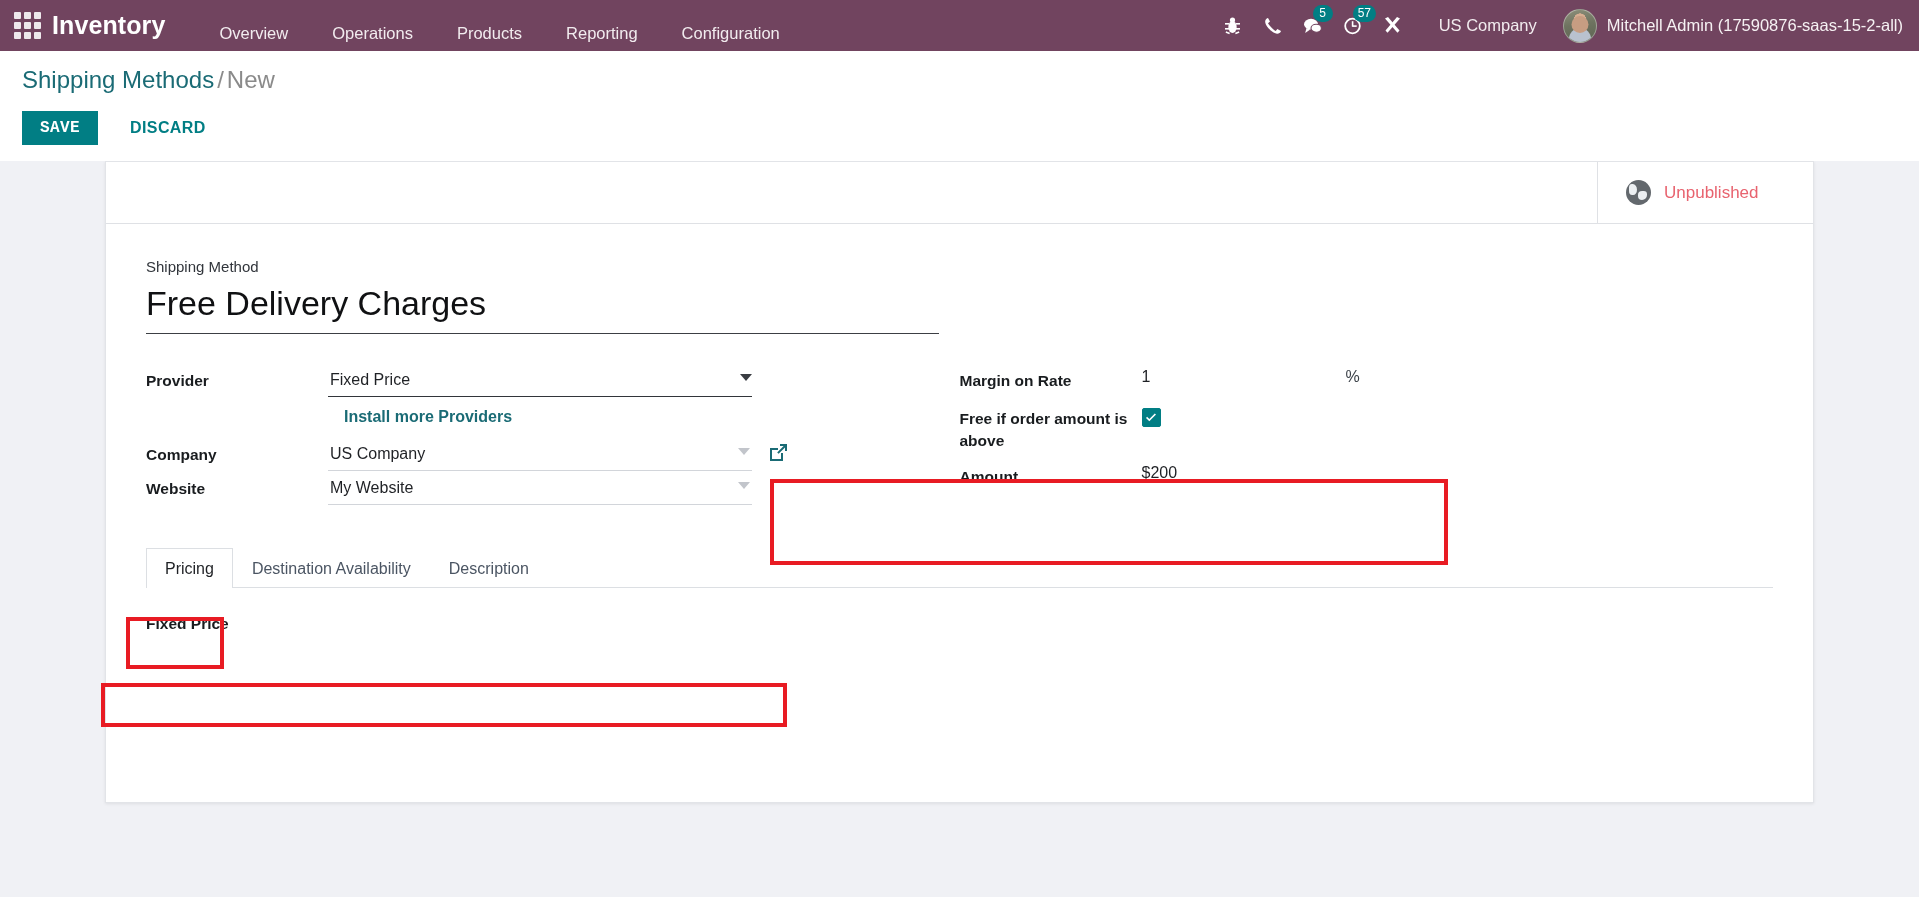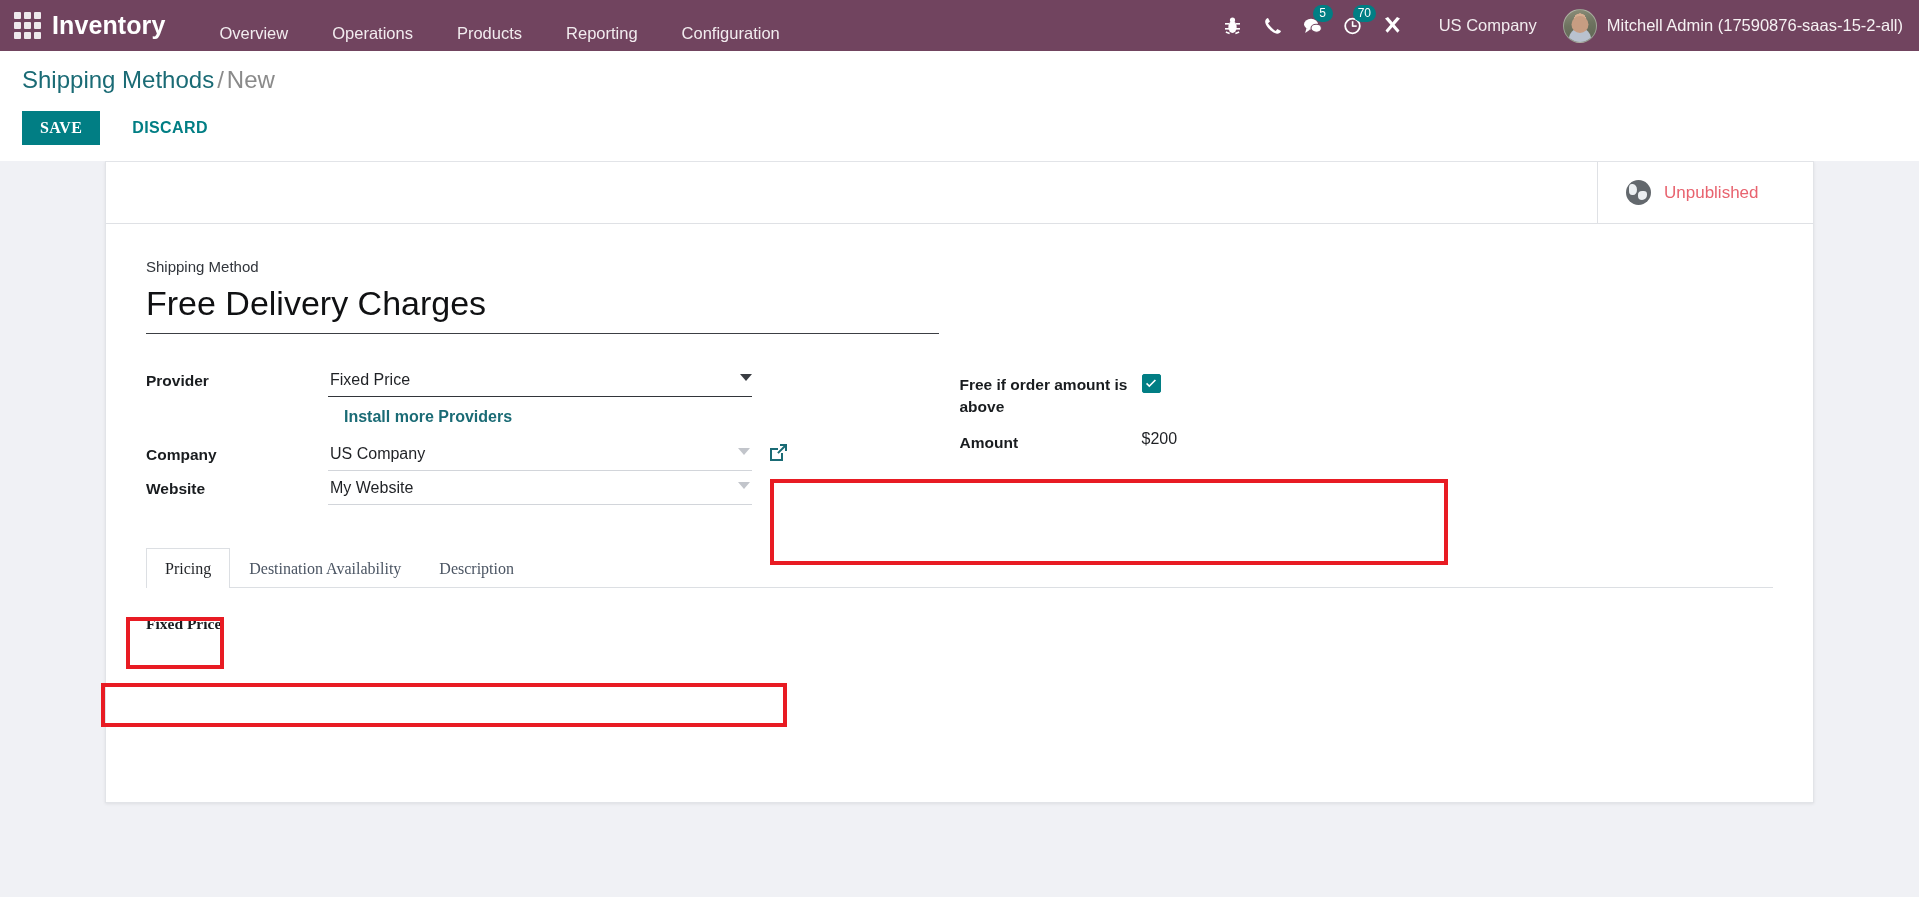--- a/index.html
+++ b/index.html
@@ -131,21 +131,21 @@
   .btn-row { margin-top: 16px; display: flex; align-items: center; gap: 0px; }
   .btn-save {
     background: #017e84;
     color: #ffffff;
     border: none;
     font-size: 16px;
     font-weight: 700;
     letter-spacing: 0.4px;
     padding: 8px 18px;
     cursor: pointer;
-    font-family: Liberation Serif, serif;
+    font-family: Liberation Mono, monospace;
   }
   .btn-discard {
     background: transparent;
     color: #017e84;
     border: none;
     font-size: 16px;
     font-weight: 700;
     letter-spacing: 0.4px;
     padding: 8px 18px;
     margin-left: 14px;
@@ -306,21 +306,21 @@
     align-items: center;
     justify-content: center;
     cursor: pointer;
     margin-top: 6px;
   }
   .checkbox svg { display: block; }
 
   .amount-value { font-size: 16px; color:#1f2125; padding: 4px 0; }
 
   
-  .notebook { margin-top: 42px; font-family: Liberation Serif, serif; }
+  .notebook { margin-top: 42px; }
   .tabs {
     display: flex;
     border-bottom: 1px solid #dcdfe3;
     padding-left: 0px;
   }
   .tab {
     font-size: 16px;
     padding: 11px 18px 10px 18px;
     color: #4b5563;
     border: 1px solid transparent;
@@ -397,21 +397,21 @@
         <ellipse cx="13.2" cy="11.2" rx="5.2" ry="4" fill="#ffffff" stroke="#71445f" stroke-width="1.1"></ellipse>
       </svg>
       <span class="badge">5</span>
     </div>
     <div class="nav-icon">
       <svg width="19" height="19" viewBox="0 0 19 19">
         <circle cx="9.5" cy="10" r="7.3" fill="none" stroke="#ffffff" stroke-width="1.8"></circle>
         <rect x="8.8" y="5.2" width="1.6" height="5.4" fill="#ffffff"></rect>
         <rect x="9.3" y="9.3" width="4.4" height="1.6" fill="#ffffff"></rect>
       </svg>
-      <span class="badge">70</span>
+      <span class="badge">57</span>
     </div>
     <div class="nav-icon">
       <svg width="19" height="19" viewBox="0 0 19 19">
         <path d="M2 2.5 L5 1 L16.5 14.5 L14.5 16.8 Z" fill="#ffffff"></path>
         <path d="M17 2.5 L14 1 L2.5 14.5 L4.5 16.8 Z" fill="#ffffff"></path>
       </svg>
     </div>
     <div class="company-name">US Company</div>
     <div class="user-menu">
       <div class="avatar"></div>
@@ -486,20 +486,29 @@
               <div class="f-input underline-light w-lg">My Website</div>
               <span class="caret light" style="left:410px;right:auto;"></span>
             </div>
           </div>
 
         </div>
 
         <div class="col col-right">
 
 
+          <div class="f-row">
+            <div class="f-label">Margin on Rate</div>
+            <div class="f-field">
+              <div class="pct-wrap">
+                <span class="pct-value">1</span>
+                <span class="pct-sign">%</span>
+              </div>
+            </div>
+          </div>
 
           <div class="f-row" style="margin-top:4px;">
             <div class="f-label" style="width:182px; line-height:22px;">Free if order amount is above</div>
             <div class="f-field">
               <span class="checkbox">
                 <svg width="12" height="10" viewBox="0 0 12 10">
                   <path d="M1 5 L4.3 8.3 L11 1.6 L9.8 0.5 L4.3 6 L2.1 3.8 Z" fill="#ffffff"></path>
                 </svg>
               </span>
             </div>

